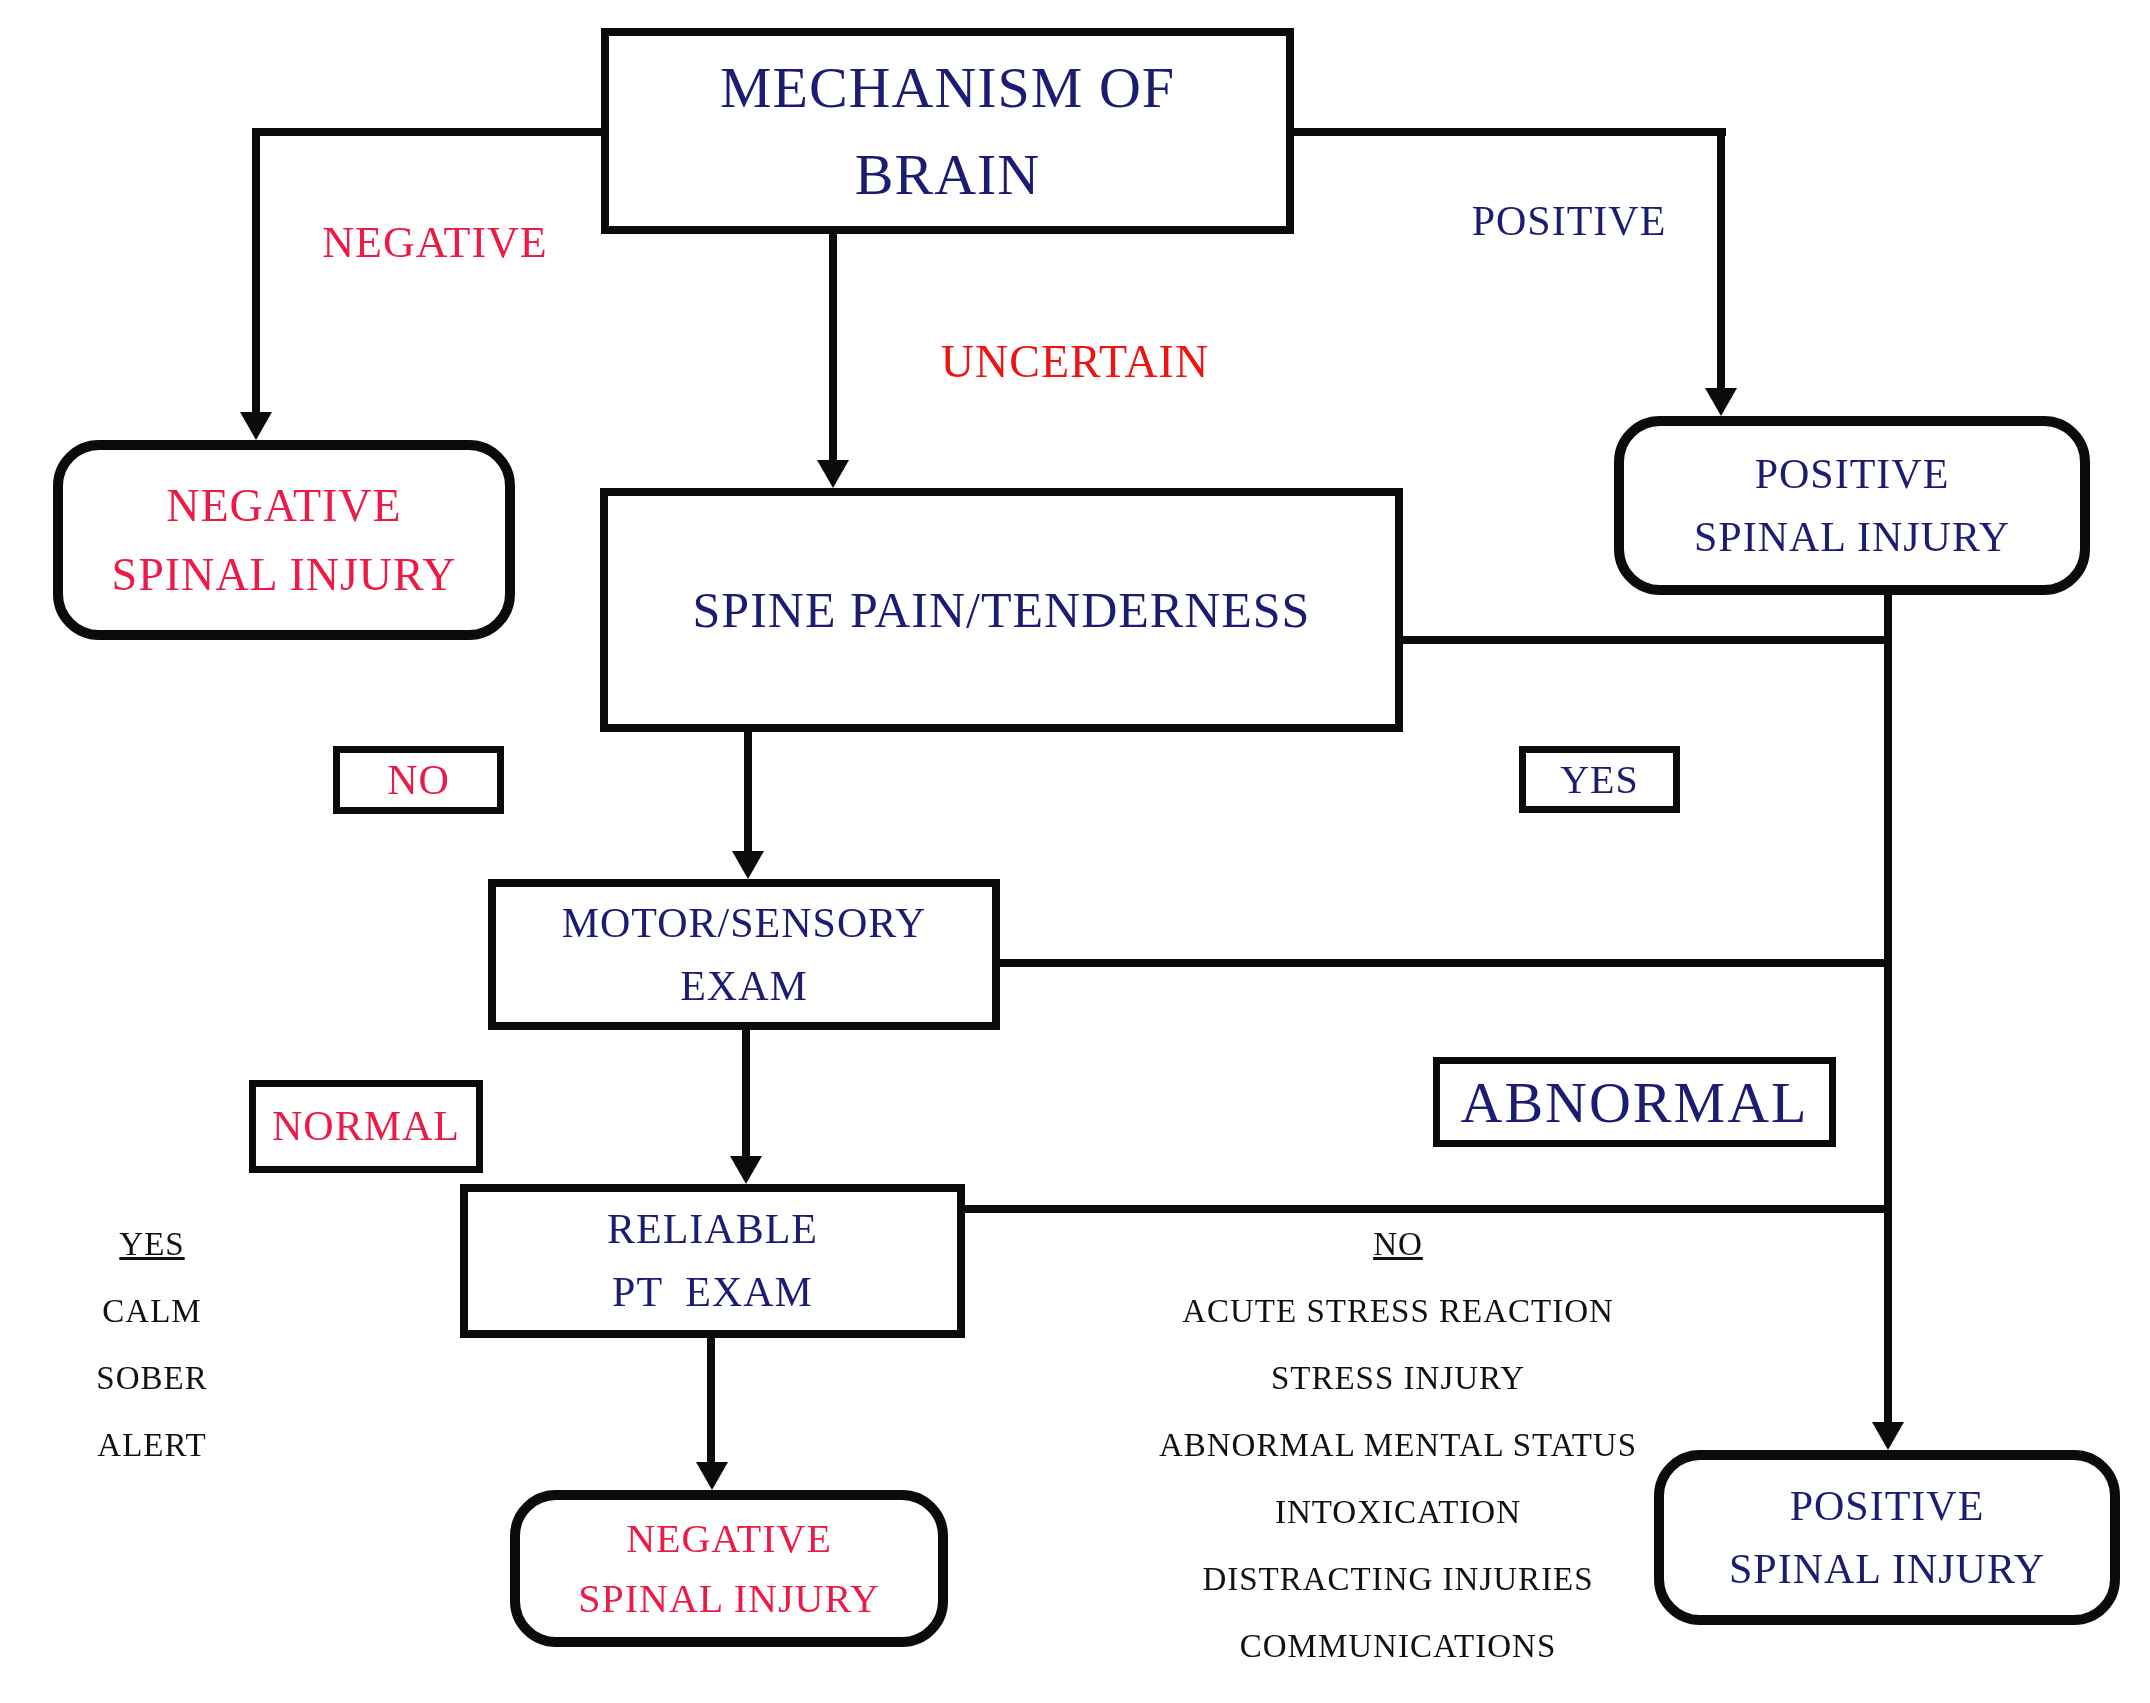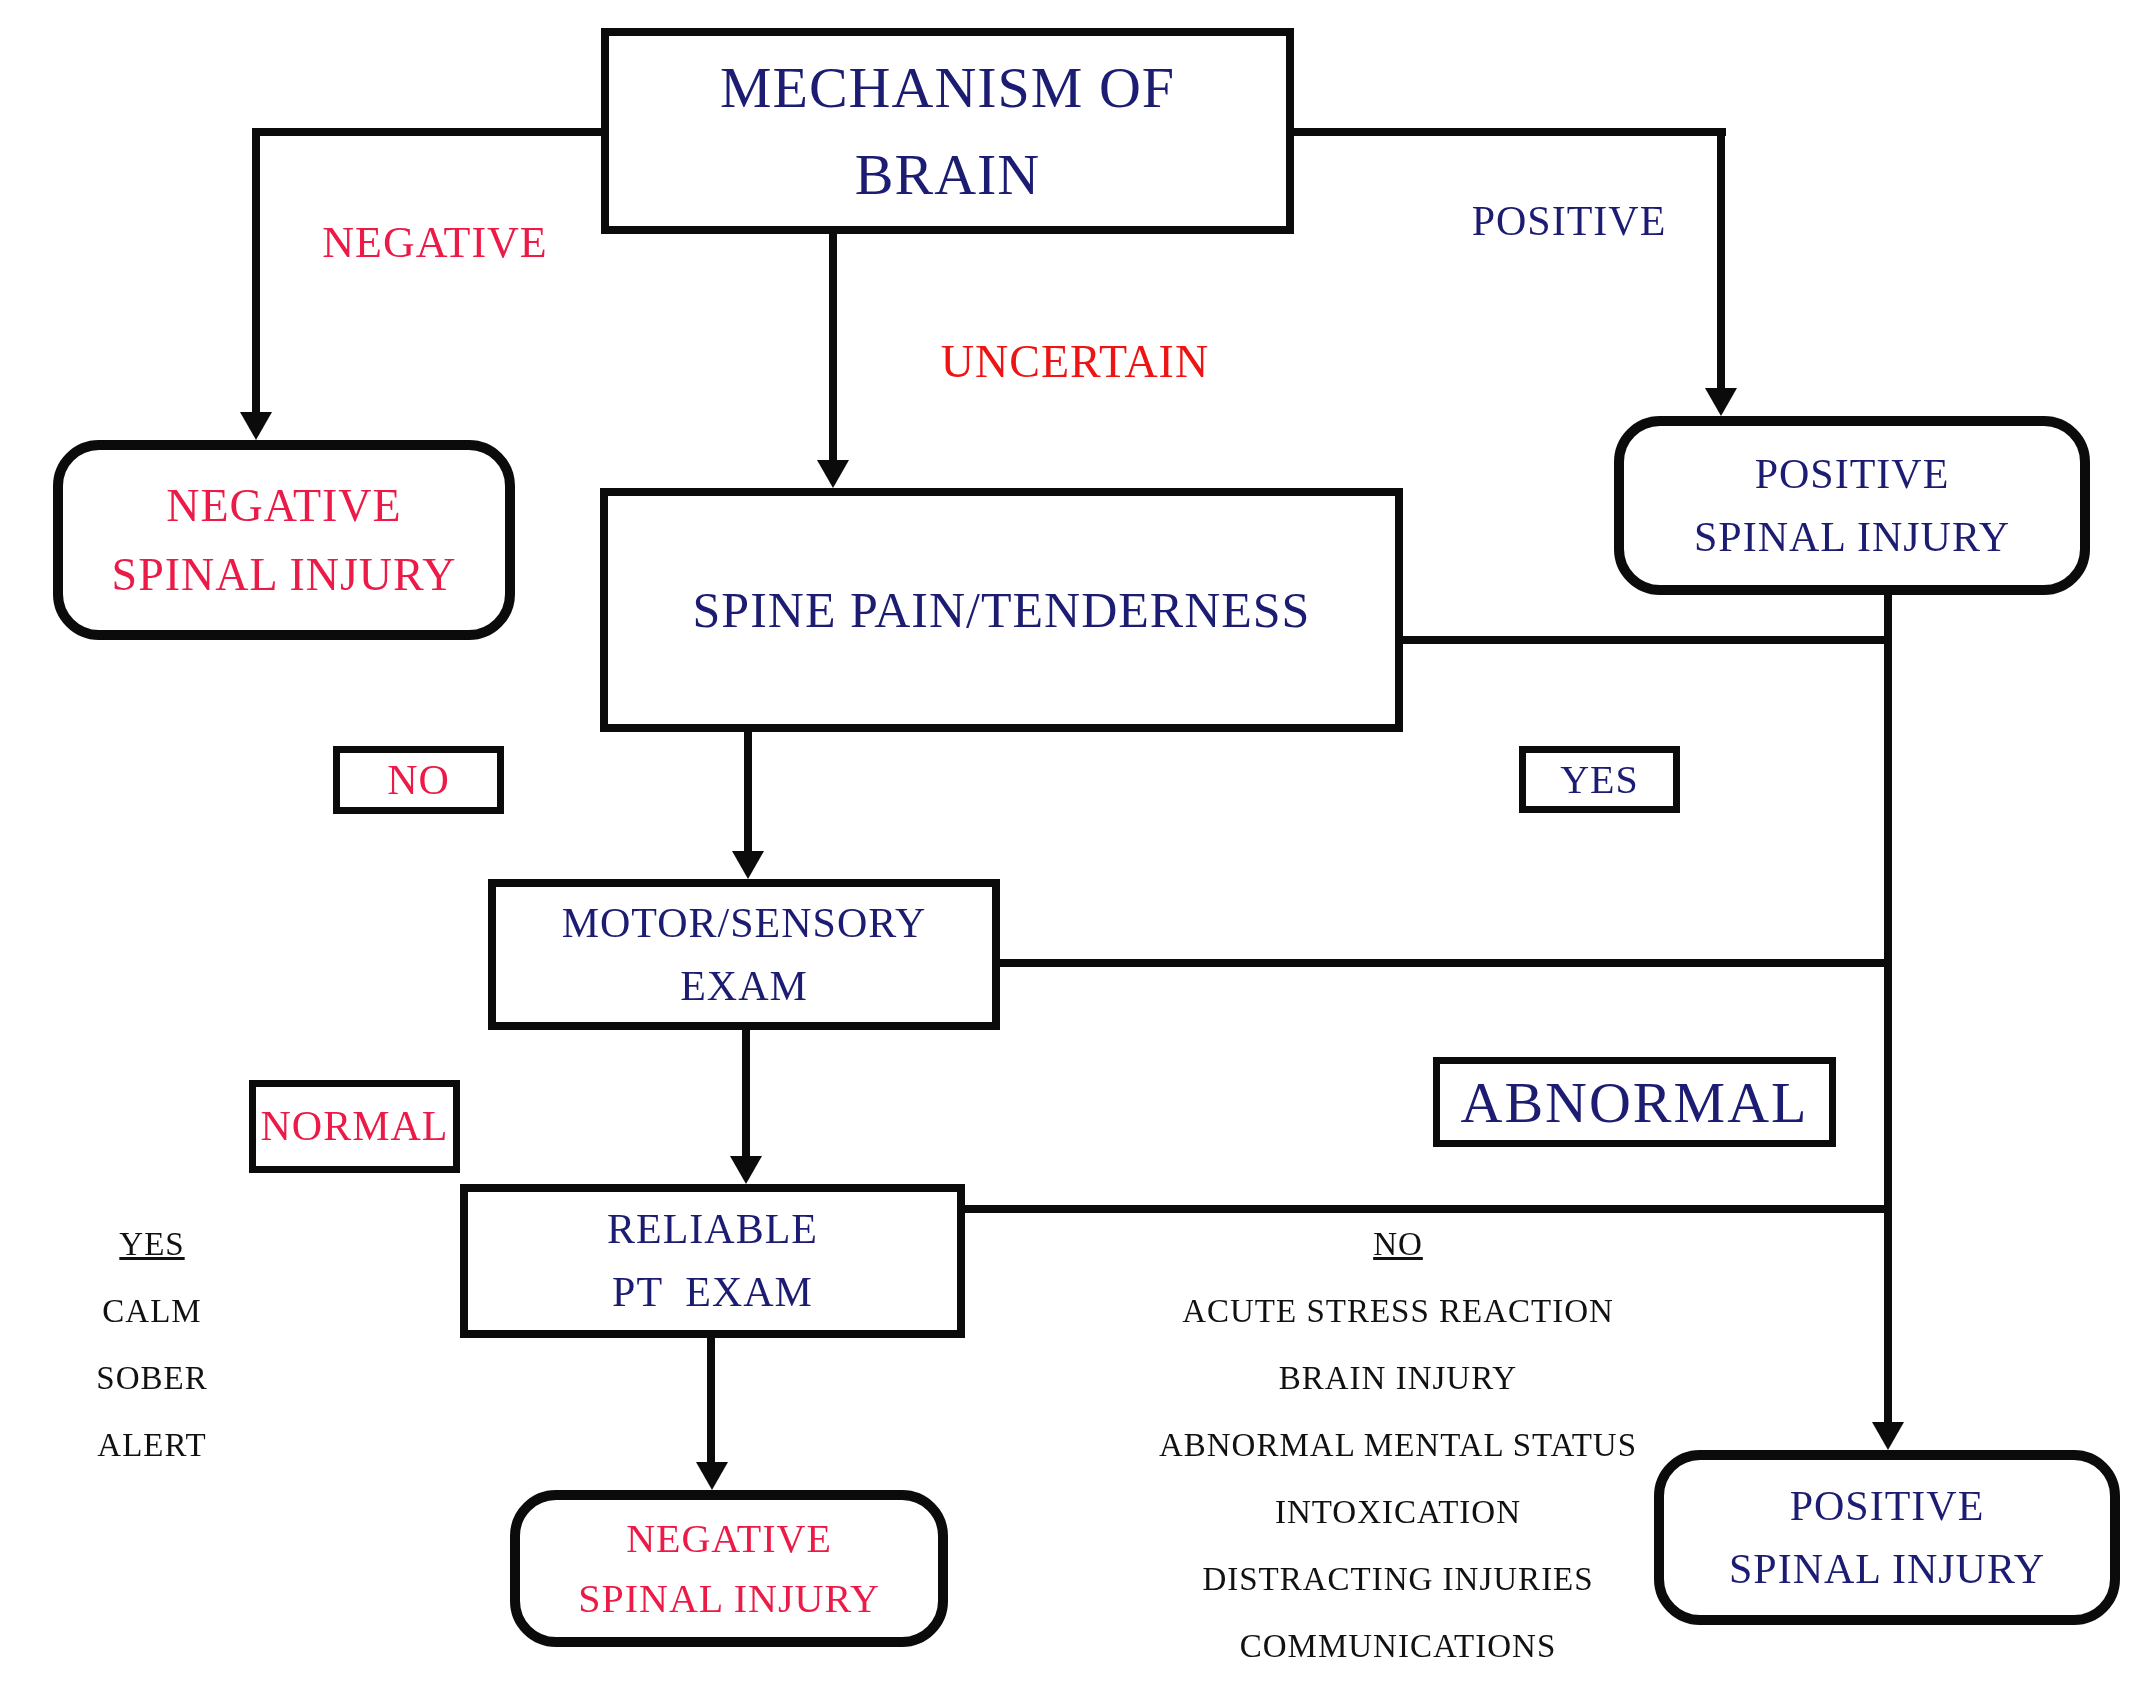--- a/index.html
+++ b/index.html
@@ -132,21 +132,21 @@
   </div>
 
   <div class="box label-box red" style="left:333px; top:746px; width:171px; height:68px; font-size:42px;">
     <div class="bline">NO</div>
   </div>
 
   <div class="box label-box navy" style="left:1519px; top:746px; width:161px; height:67px; font-size:40px;">
     <div class="bline">YES</div>
   </div>
 
-  <div class="box label-box red" style="left:249px; top:1080px; width:211px; height:93px; font-size:42px;">
+  <div class="box label-box red" style="left:249px; top:1080px; width:234px; height:93px; font-size:42px;">
     <div class="bline">NORMAL</div>
   </div>
 
   <div class="box label-box navy" style="left:1433px; top:1057px; width:403px; height:90px; font-size:58px; letter-spacing:2px;">
     <div class="bline">ABNORMAL</div>
   </div>
 
   <div class="flabel red" style="left:435px; top:242px; font-size:44px;">NEGATIVE</div>
 
   <div class="flabel navy" style="left:1569px; top:221px; font-size:42px;">POSITIVE</div>
@@ -156,21 +156,21 @@
   <div class="list" style="left:152px; top:1211px;">
     <div class="list-item list-heading">YES</div>
     <div class="list-item">CALM</div>
     <div class="list-item">SOBER</div>
     <div class="list-item">ALERT</div>
   </div>
 
   <div class="list" style="left:1398px; top:1211px;">
     <div class="list-item list-heading">NO</div>
     <div class="list-item">ACUTE STRESS REACTION</div>
-    <div class="list-item">BRAIN INJURY</div>
+    <div class="list-item">STRESS INJURY</div>
     <div class="list-item">ABNORMAL MENTAL STATUS</div>
     <div class="list-item">INTOXICATION</div>
     <div class="list-item">DISTRACTING INJURIES</div>
     <div class="list-item">COMMUNICATIONS</div>
   </div>
 
 </div>
 
 
 </body></html>

